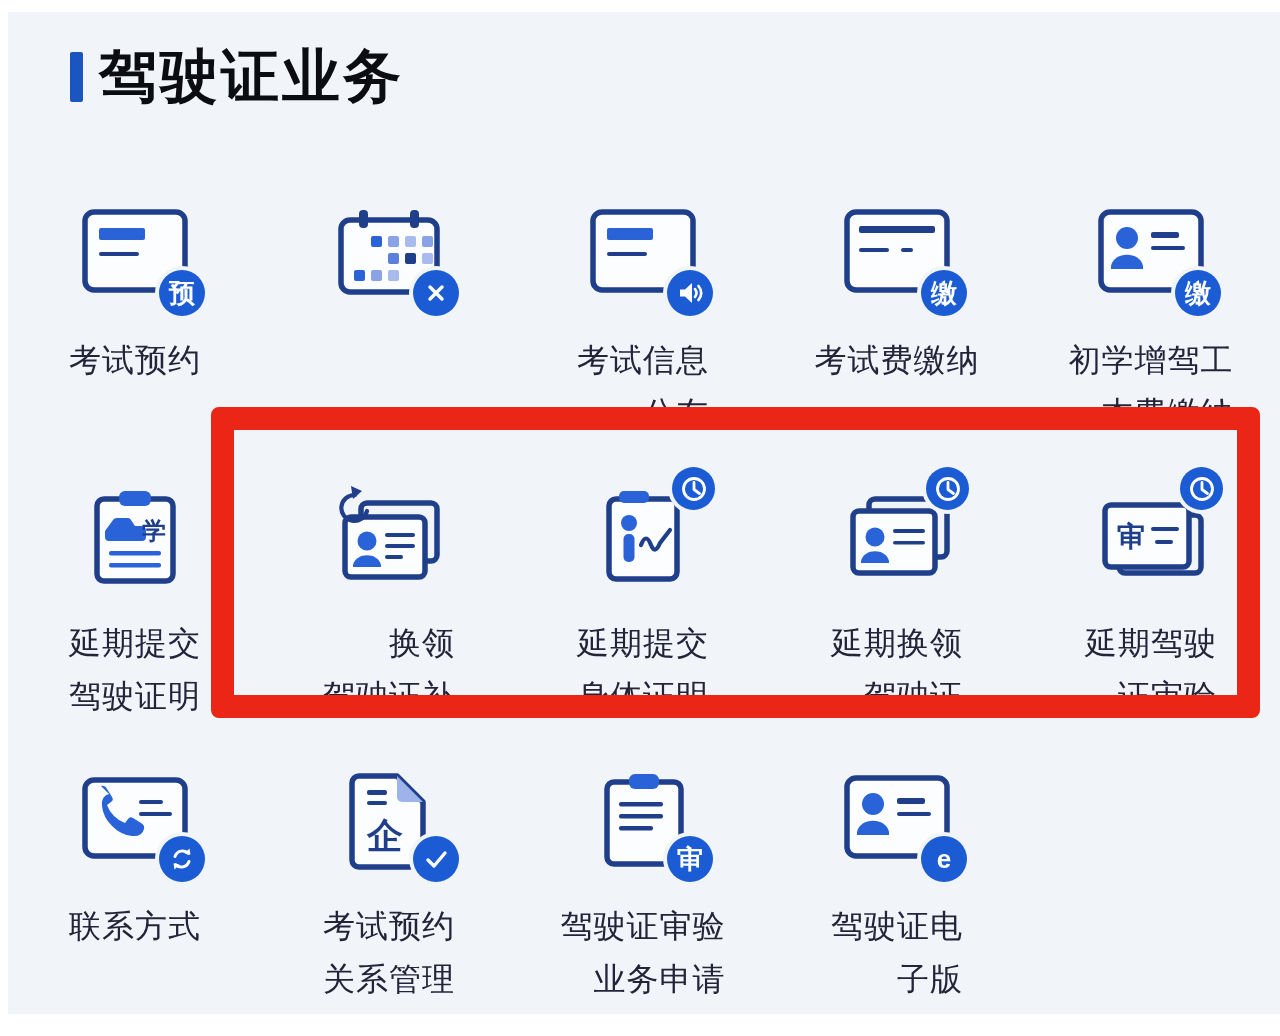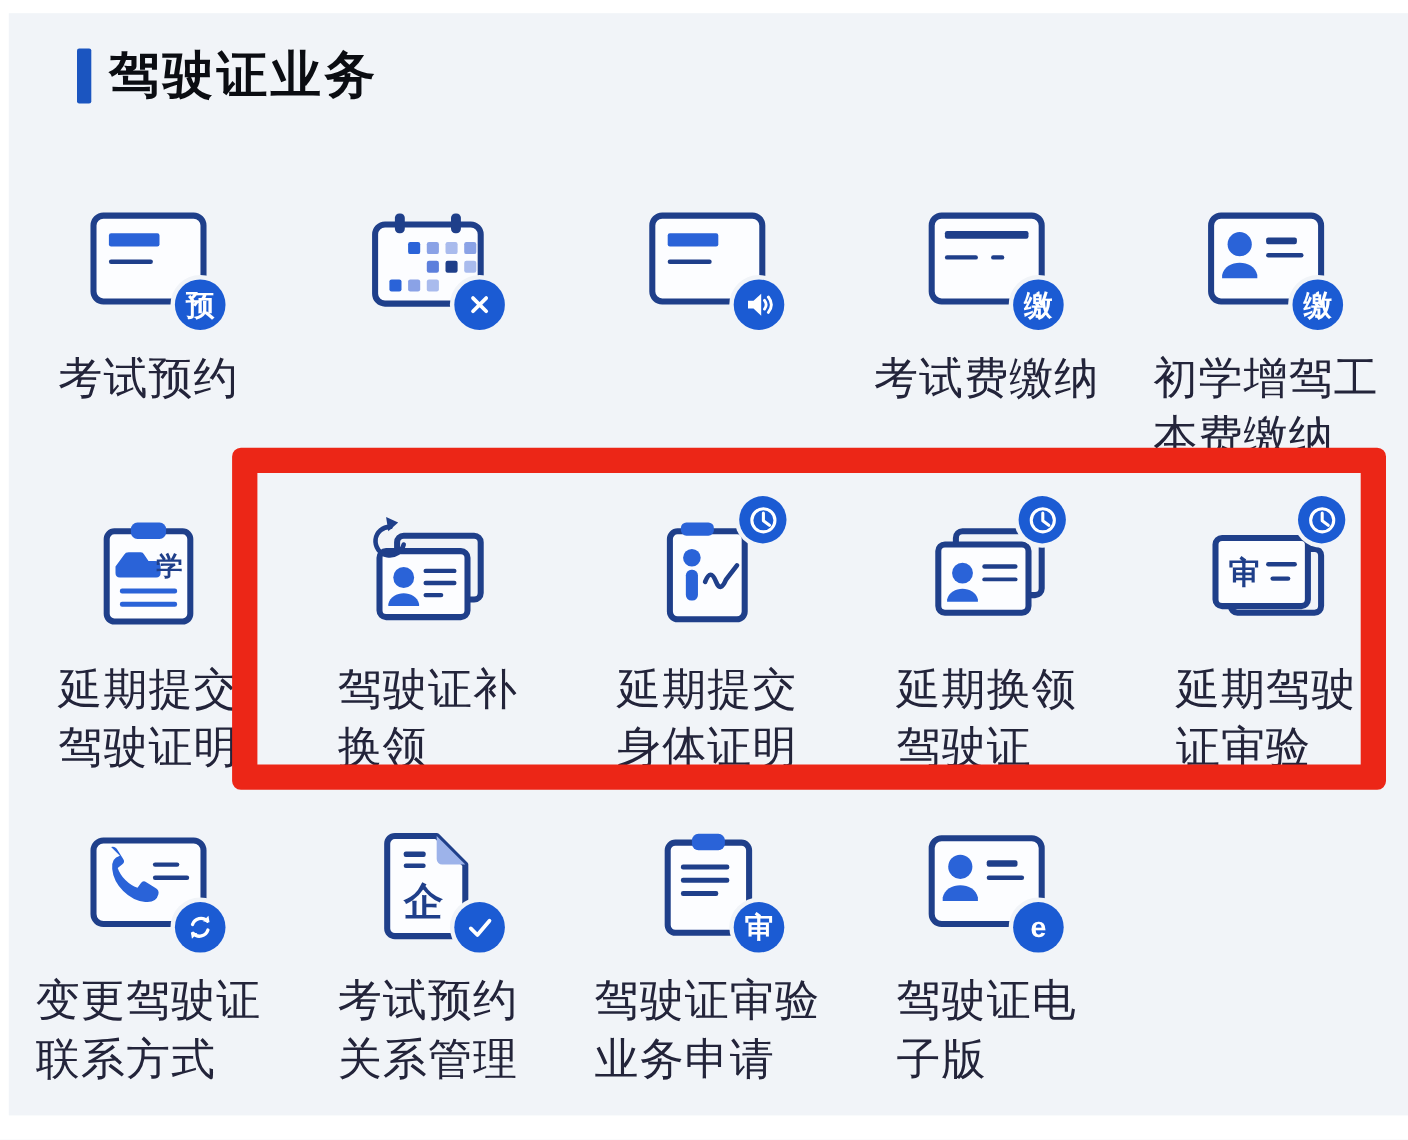--- a/index.html
+++ b/index.html
@@ -20,27 +20,27 @@
     font-family: "Liberation Sans", sans-serif;
     position: relative;
     overflow: hidden;
   }
   .screen {
     position: absolute; left: 8px; top: 12px; right: 0; bottom: 22px;
     background: var(--bg);
   }
   .section-header { display: flex; align-items: center; gap: 16px; padding: 26px 0 0 62px; }
   .accent-bar { width: 13px; height: 50px; background: var(--accent); border-radius: 2px; flex: 0 0 auto; }
-  .section-title { margin: 0; font-size: 46px; font-weight: bold; color: var(--title); letter-spacing: 3px; }
+  .section-title { margin: 0; font-size: 58px; font-weight: bold; color: var(--title); letter-spacing: 3px; }
   .grid { margin-top: 84px; }
   .grid-row { display: flex; height: 283px; }
   .grid-cell { width: 254px; display: flex; flex-direction: column; align-items: center; cursor: pointer; }
   .icon-box { position: relative; width: 120px; height: 110px; }
   .icon-box > svg { width: 120px; height: 110px; display: block; }
-  .label { margin-top: 24px; text-align: left; font-size: 40px; line-height: 53px; color: var(--text); letter-spacing: 1px; }
+  .label { margin-top: 24px; text-align: right; font-size: 32px; line-height: 53px; color: var(--text); letter-spacing: 1px; }
   .badge {
     position: absolute; width: 46px; height: 46px; border-radius: 50%;
     background: var(--badge); color: #fff;
     display: flex; align-items: center; justify-content: center;
     font-size: 26px; font-weight: bold;
     box-shadow: 0 0 0 4px var(--bg);
   }
   .badge.br { right: -10px; bottom: -6px; }
   .badge.tr { right: -12px; top: -16px; width: 43px; height: 43px; }
   .badge svg { width: 30px; height: 30px; }
@@ -113,20 +113,24 @@
     <rect class="ic-fillb" x="24" y="28" width="46" height="12" rx="2"></rect>
     <rect class="ic-filln" x="24" y="52" width="40" height="4" rx="2"></rect>
   </svg>
             <span class="badge br">
               <svg viewBox="0 0 30 30" xmlns="http://www.w3.org/2000/svg">
     <path class="badge-fill" d="M5 11.5 h5 l7 -6.5 v20 l-7 -6.5 h-5 z"></path>
     <path class="badge-stroke" style="stroke-width:2.6" d="M20 11 q3 4 0 8 M23.5 8 q5.5 7 0 14"></path>
   </svg>
             </span>
           </div>
+          <div class="label">
+            <div class="label-line">考试信息</div>
+            <div class="label-line">公布</div>
+          </div>
         </div>
         <div class="grid-cell">
           <div class="icon-box">
             <svg viewBox="0 0 120 110" xmlns="http://www.w3.org/2000/svg">
     <rect class="ic-card" x="10" y="12" width="100" height="78" rx="9"></rect>
     <rect class="ic-filln" x="22" y="26" width="76" height="7" rx="2"></rect>
     <rect class="ic-filln" x="22" y="48" width="30" height="4" rx="2"></rect>
     <rect class="ic-filln" x="64" y="48" width="12" height="4" rx="2"></rect>
   </svg>
             <span class="badge br">缴</span>
@@ -177,22 +181,22 @@
     <circle class="ic-fillb" cx="38" cy="58" r="9.5"></circle>
     <path class="ic-fillb" d="M24 82 c3 -13 25 -13 28 0 l0 2 h-28 z"></path>
     <rect class="ic-filln" x="56" y="50" width="30" height="4" rx="2"></rect>
     <rect class="ic-filln" x="56" y="61" width="30" height="4" rx="2"></rect>
     <rect class="ic-filln" x="56" y="72" width="18" height="4" rx="2"></rect>
     <path class="ic-thin" d="M26 12 a13 13 0 1 0 12 16"></path>
     <path class="ic-filln" d="M22 3 l11 5 -9 8 z"></path>
   </svg>
           </div>
           <div class="label">
+            <div class="label-line">换领</div>
             <div class="label-line">驾驶证补</div>
-            <div class="label-line">换领</div>
           </div>
         </div>
         <div class="grid-cell">
           <div class="icon-box">
             <svg viewBox="0 0 120 110" xmlns="http://www.w3.org/2000/svg">
     <rect class="ic-card" x="26" y="16" width="68" height="80" rx="7"></rect>
     <rect class="ic-fillb" x="36" y="8" width="30" height="12" rx="5"></rect>
     <circle class="ic-fillb" cx="46" cy="40" r="8"></circle>
     <rect class="ic-fillb" x="40.5" y="51" width="11" height="28" rx="5"></rect>
     <path class="ic-thin" d="M58 62 q5 -13 10 0 q4 10 9 -2 l10 -13"></path>
@@ -265,21 +269,20 @@
             <span class="badge br">
               <svg viewBox="0 0 30 30" xmlns="http://www.w3.org/2000/svg">
     <path class="badge-stroke" style="stroke-width:3" d="M8 12.5 a8 8 0 0 1 13.5 -3"></path>
     <path class="badge-fill" d="M22.5 4.5 l1 6 -6 -1 z"></path>
     <path class="badge-stroke" style="stroke-width:3" d="M22 17.5 a8 8 0 0 1 -13.5 3"></path>
     <path class="badge-fill" d="M7.5 25.5 l-1 -6 6 1 z"></path>
   </svg>
             </span>
           </div>
           <div class="label">
-            <div class="label-line">变更驾驶证</div>
             <div class="label-line">联系方式</div>
           </div>
         </div>
         <div class="grid-cell">
           <div class="icon-box">
             <svg viewBox="0 0 120 110" xmlns="http://www.w3.org/2000/svg">
     <path class="ic-card" d="M30 10 h38 l26 26 v58 a7 7 0 0 1 -7 7 h-57 a7 7 0 0 1 -7 -7 v-77 a7 7 0 0 1 7 -7 z"></path>
     <path d="M68 10 l26 26 h-21 a5 5 0 0 1 -5 -5 z" fill="#9db3ea"></path>
     <rect class="ic-filln" x="38" y="24" width="20" height="5" rx="2"></rect>
     <rect class="ic-filln" x="38" y="35" width="20" height="4" rx="2"></rect>

